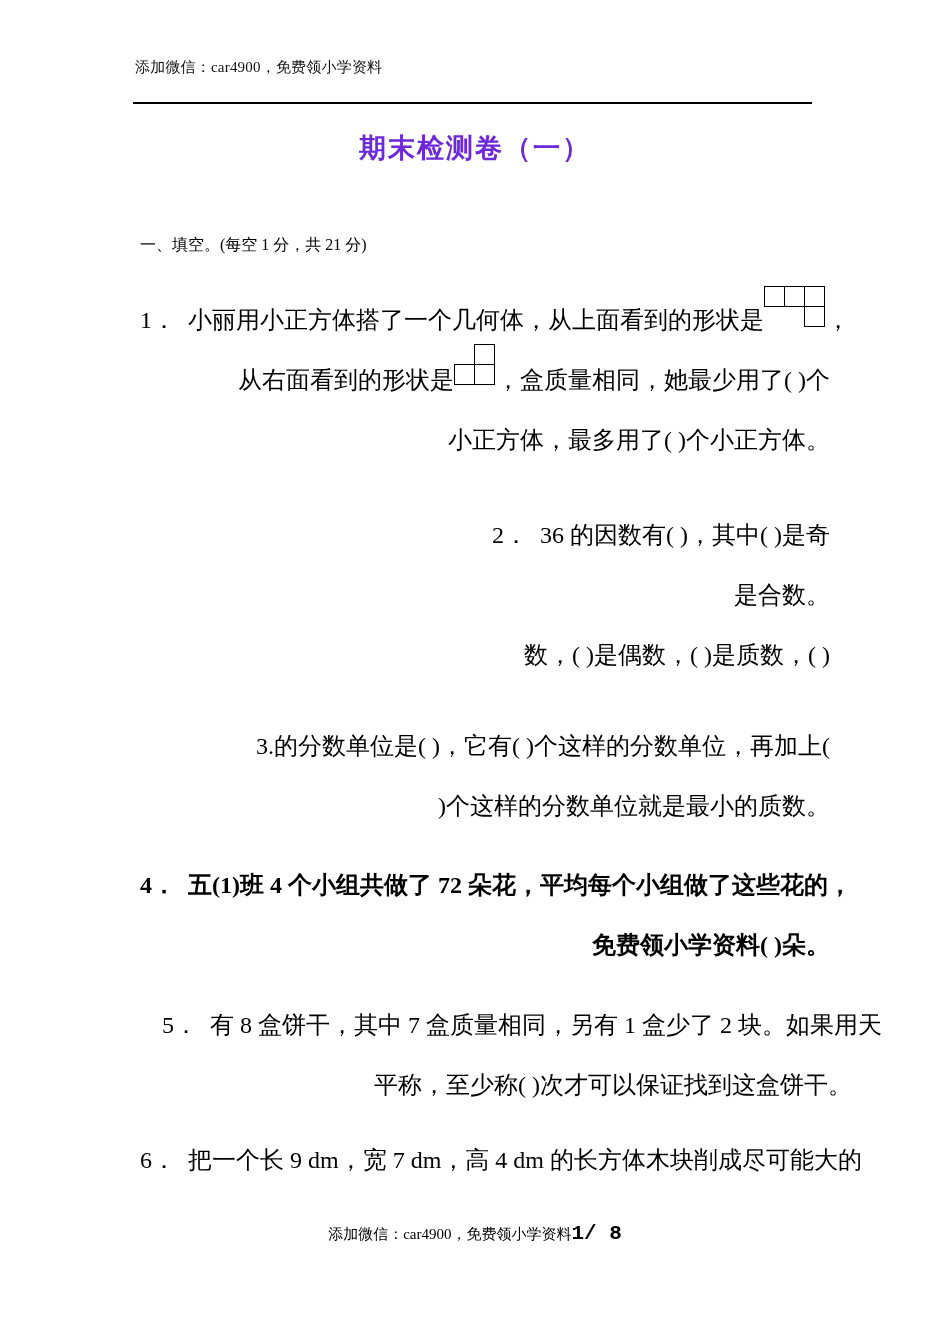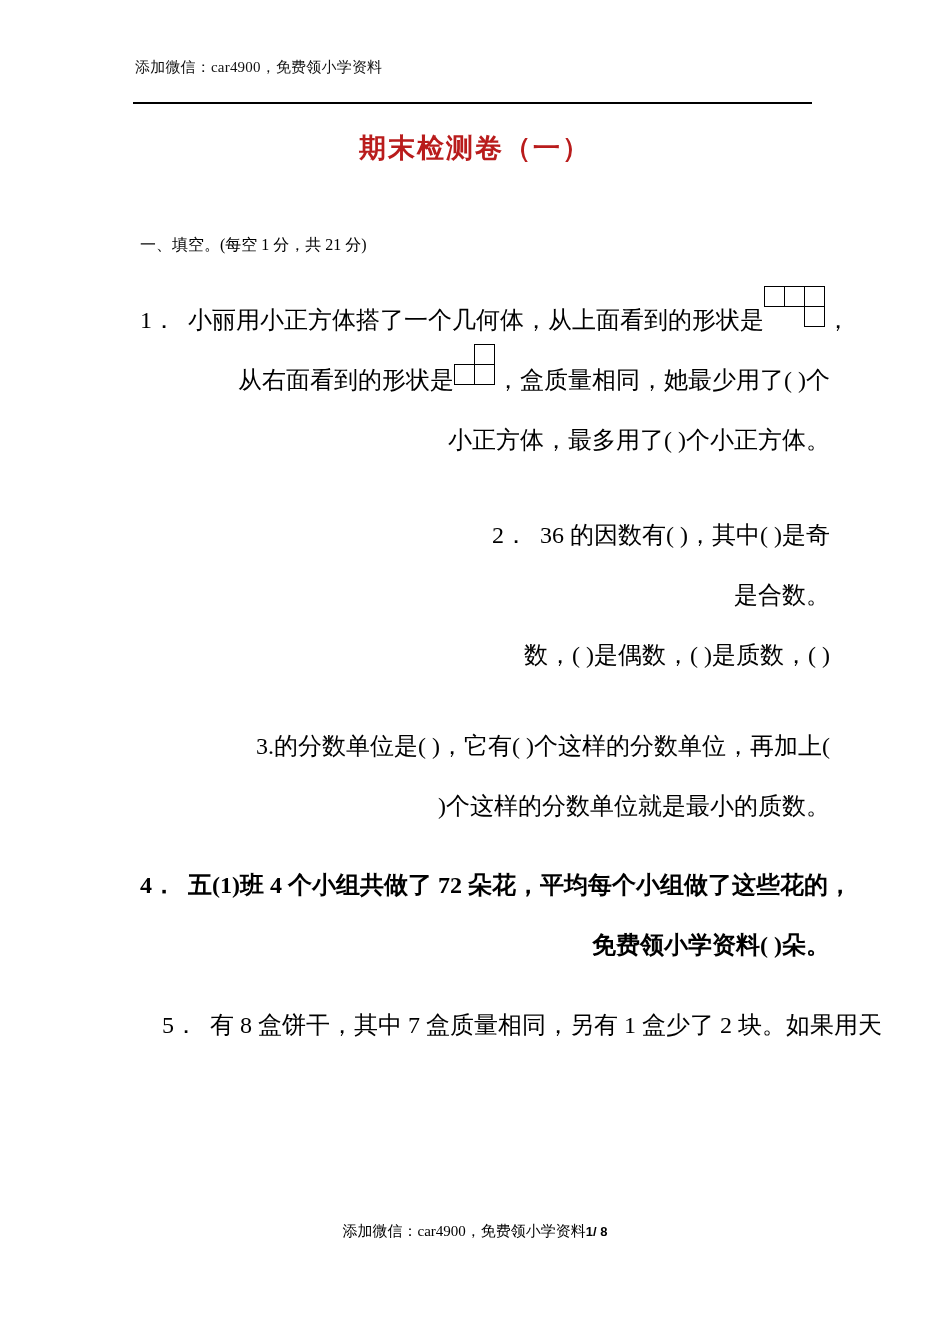--- a/index.html
+++ b/index.html
@@ -43,21 +43,21 @@
   .doc-title {
     position: absolute;
     left: 135px;
     top: 130px;
     width: 680px;
     text-align: center;
     font-family: "DejaVu Serif", "Liberation Serif", serif;
     font-weight: bold;
     font-size: 27px;
     letter-spacing: 2px;
-    color: #b91c1c;
+    color: #6d28d9;
   }
 
   
   .section-head {
     position: absolute;
     left: 140px;
     top: 235px;
     font-size: 16px;
     white-space: nowrap;
   }
@@ -122,23 +122,23 @@
   .footer {
     position: absolute;
     left: 135px;
     top: 1222px;
     width: 680px;
     text-align: center;
     font-size: 15px;
     white-space: nowrap;
   }
   .footer .pageno {
-    font-family: Liberation Sans, sans-serif;
+    font-family: Liberation Mono, monospace;
     font-weight: bold;
-    font-size: 13px;
+    font-size: 21px;
   }
 </style>
 </head>
 <body>
 
 <div class="page">
 
   <div class="header-note">添加微信：car4900，免费领小学资料</div>
 
   <div class="header-rule"></div>
@@ -186,20 +186,28 @@
     </div>
     <div class="ln indent">
       <span>免费领小学资料(        )朵。</span>
     </div>
   </div>
 
   <div class="q" style="top:995px;margin-left:22px;">
     <div class="ln">
       <span class="num sp">5．</span><span>有 8 盒饼干，其中 7 盒质量相同，另有 1 盒少了 2 块。如果用天</span>
     </div>
-  </div>
-
+    <div class="ln indent">
+      <span>平称，至少称(        )次才可以保证找到这盒饼干。</span>
+    </div>
+  </div>
+
+  <div class="q" style="top:1130px;">
+    <div class="ln">
+      <span class="num sp">6．</span><span>把一个长 9 dm，宽 7 dm，高 4 dm 的长方体木块削成尽可能大的</span>
+    </div>
+  </div>
 
   <div class="footer">
     <span>添加微信：car4900，免费领小学资料</span><span class="pageno">1/ 8</span>
   </div>
 
 </div>
 
 </body></html>

